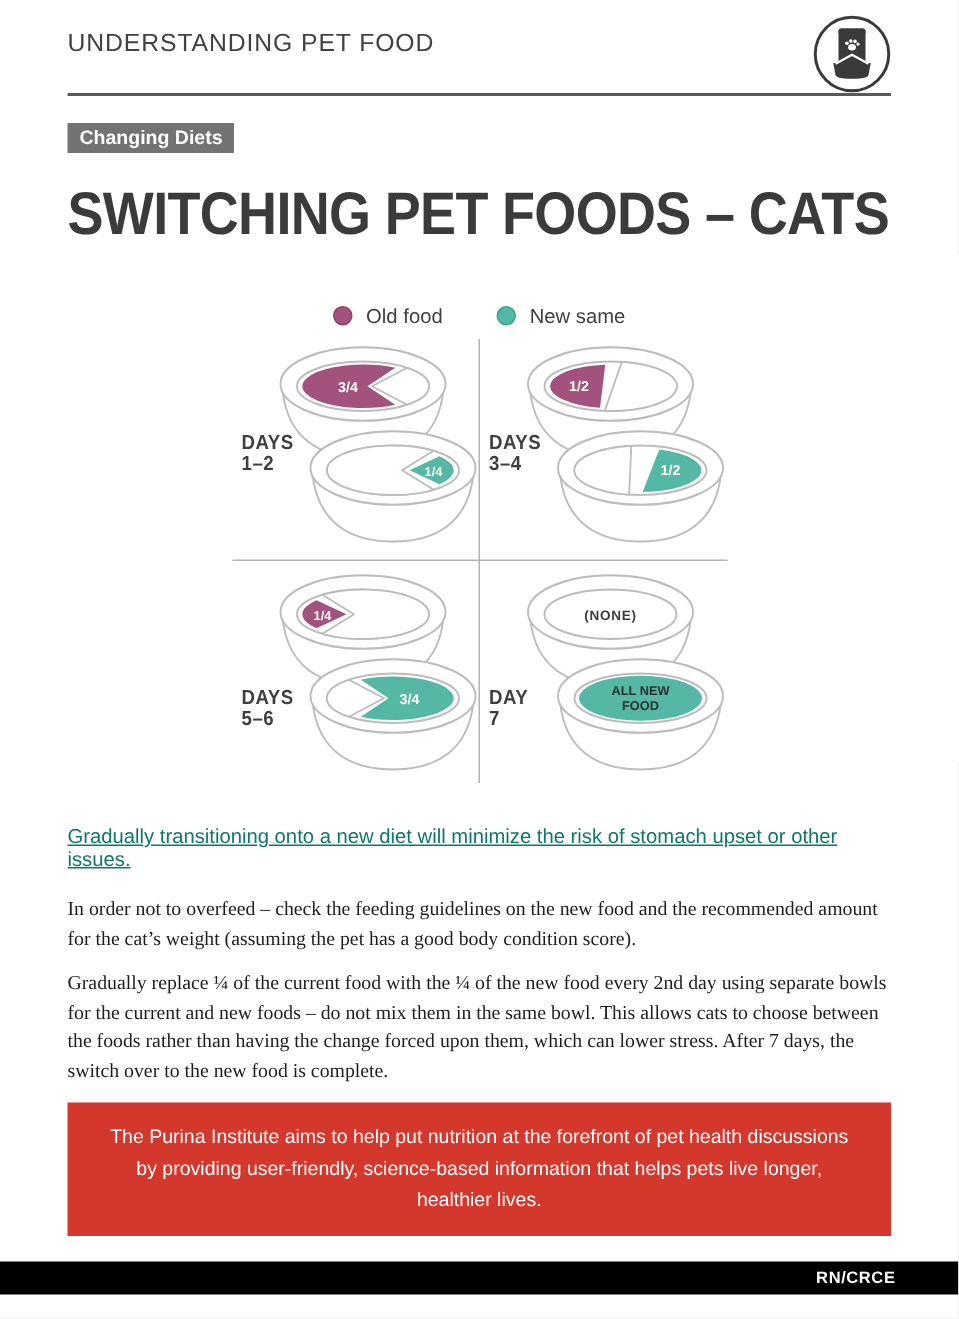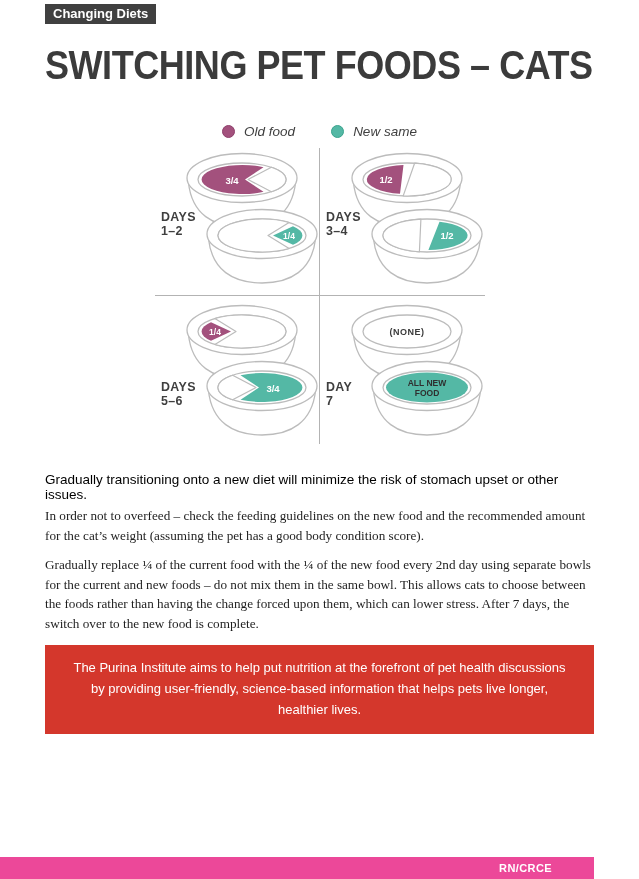--- a/index.html
+++ b/index.html
@@ -9,29 +9,29 @@
   }
   .content{padding:0 45px;}
 
   
   .header{display:flex;justify-content:space-between;align-items:flex-start;
     padding-top:10px;height:52px;border-bottom:2px solid #58595b;}
   .header-title{font-size:16.5px;letter-spacing:.6px;color:#414141;margin-top:10px;font-weight:400;}
   .header-icon{width:52px;height:52px;}
 
   
-  .badge{display:inline-block;margin-top:4px;background:#404040;color:#fff;
+  .badge{display:inline-block;margin-top:18px;background:#737373;color:#fff;
     font-size:13px;font-weight:bold;padding:2px 8px 3px;}
 
   
   .page-title{margin-top:20px;font-size:40px;line-height:42px;font-weight:bold;color:#3b3b3b;
     letter-spacing:-.5px;transform:scaleX(.9);transform-origin:left center;white-space:nowrap;}
 
   
-  .legend{margin-top:38px;display:flex;justify-content:center;gap:36px;height:16px;align-items:flex-start;font-style:italic;}
+  .legend{margin-top:38px;display:flex;justify-content:center;gap:36px;height:16px;align-items:flex-end;}
   .legend-item{display:flex;align-items:center;gap:9px;font-size:13.5px;color:#3f3f3f;}
   .dot{width:11px;height:11px;border-radius:50%;}
   .dot-old{background:#a3517d;border:1px solid #8e3f6b;}
   .dot-new{background:#54b8a5;border:1px solid #3aa38d;}
 
   
   .diagram{margin:8px auto 0;width:330px;height:296px;display:grid;
     grid-template-columns:165px 165px;grid-template-rows:148px 148px;}
   .quad{position:relative;}
   .quad.q1{border-right:1px solid #b3b3b3;border-bottom:1px solid #b3b3b3;}
@@ -47,39 +47,56 @@
   .wedge-line{fill:#ffffff;stroke:#bcbcbc;stroke-width:1.2;stroke-linejoin:round;}
   .fill-old{fill:#a3517d;stroke:none;}
   .fill-new{fill:#54b8a5;stroke:none;}
   .frac{font-family:"Liberation Sans",sans-serif;font-size:9.5px;font-weight:bold;fill:#ffffff;text-anchor:middle;}
   .frac-sm{font-size:8.5px;}
   .bowl-note{font-family:"Liberation Sans",sans-serif;font-size:9px;font-weight:bold;fill:#3a3a3a;
     text-anchor:middle;letter-spacing:.5px;}
   .bowl-note-dark{font-family:"Liberation Sans",sans-serif;font-size:8.5px;font-weight:bold;fill:#2f2f2f;text-anchor:middle;}
 
   
-  .highlight{margin-top:28px;font-size:13.5px;color:#000000;}
-  .body-copy{margin-top:4px;font-family:"Liberation Serif",serif;font-size:13.2px;
+  .highlight{margin-top:28px;font-size:13.5px;color:#0f766e;text-decoration:underline;}
+  .body-copy{margin-top:16px;font-family:"Liberation Serif",serif;font-size:13.2px;
     line-height:1.48;color:#1e1e1e;}
   .body-copy p{margin:0 0 10px 0;}
 
   .callout{margin-top:12px;background:#d4372c;color:#ffffff;text-align:center;
     font-size:13px;font-weight:normal;line-height:1.6;padding:13px 28px;}
 
   
-  .bottom-bar{position:absolute;left:0;bottom:0;width:594px;height:22px;background:#ec4899;
+  .bottom-bar{position:absolute;left:0;bottom:16px;width:639px;height:22px;background:#000000;
     color:#fff;font-size:11px;font-weight:bold;line-height:22px;text-align:right;
     padding-right:42px;box-sizing:border-box;letter-spacing:.4px;}
 </style>
 </head>
 <body>
 
 <div class="page">
 
   <div class="content">
+    <div class="header">
+      <div class="header-title">UNDERSTANDING PET FOOD</div>
+      <svg class="header-icon" viewBox="0 0 52 52">
+        <circle cx="26" cy="26" r="24.5" fill="none" stroke="#3a3a3a" stroke-width="2"></circle>
+        <rect x="17" y="9" width="18" height="24" rx="2" fill="#3a3a3a"></rect>
+        <rect x="17" y="9" width="18" height="4.5" rx="2" fill="#3a3a3a"></rect>
+        <g fill="#ffffff">
+          <ellipse cx="26" cy="21.5" rx="2.6" ry="2.2"></ellipse>
+          <circle cx="22.6" cy="18.8" r="1.2"></circle>
+          <circle cx="25.2" cy="17.4" r="1.2"></circle>
+          <circle cx="28" cy="17.6" r="1.2"></circle>
+          <circle cx="30" cy="19.4" r="1.1"></circle>
+        </g>
+        <path d="M13.5,32 L38.5,32 L37,40 C36.5,41.5 34,42.5 26,42.5 C18,42.5 15.5,41.5 15,40 Z" fill="#3a3a3a"></path>
+        <path d="M15,32.5 L26,26.5 L37,32.5" fill="none" stroke="#ffffff" stroke-width="1.6"></path>
+      </svg>
+    </div>
 
     
     <div class="badge">Changing Diets</div>
 
     
     <div class="page-title">SWITCHING PET FOODS – CATS</div>
 
     
     <div class="legend">
       <div class="legend-item">

